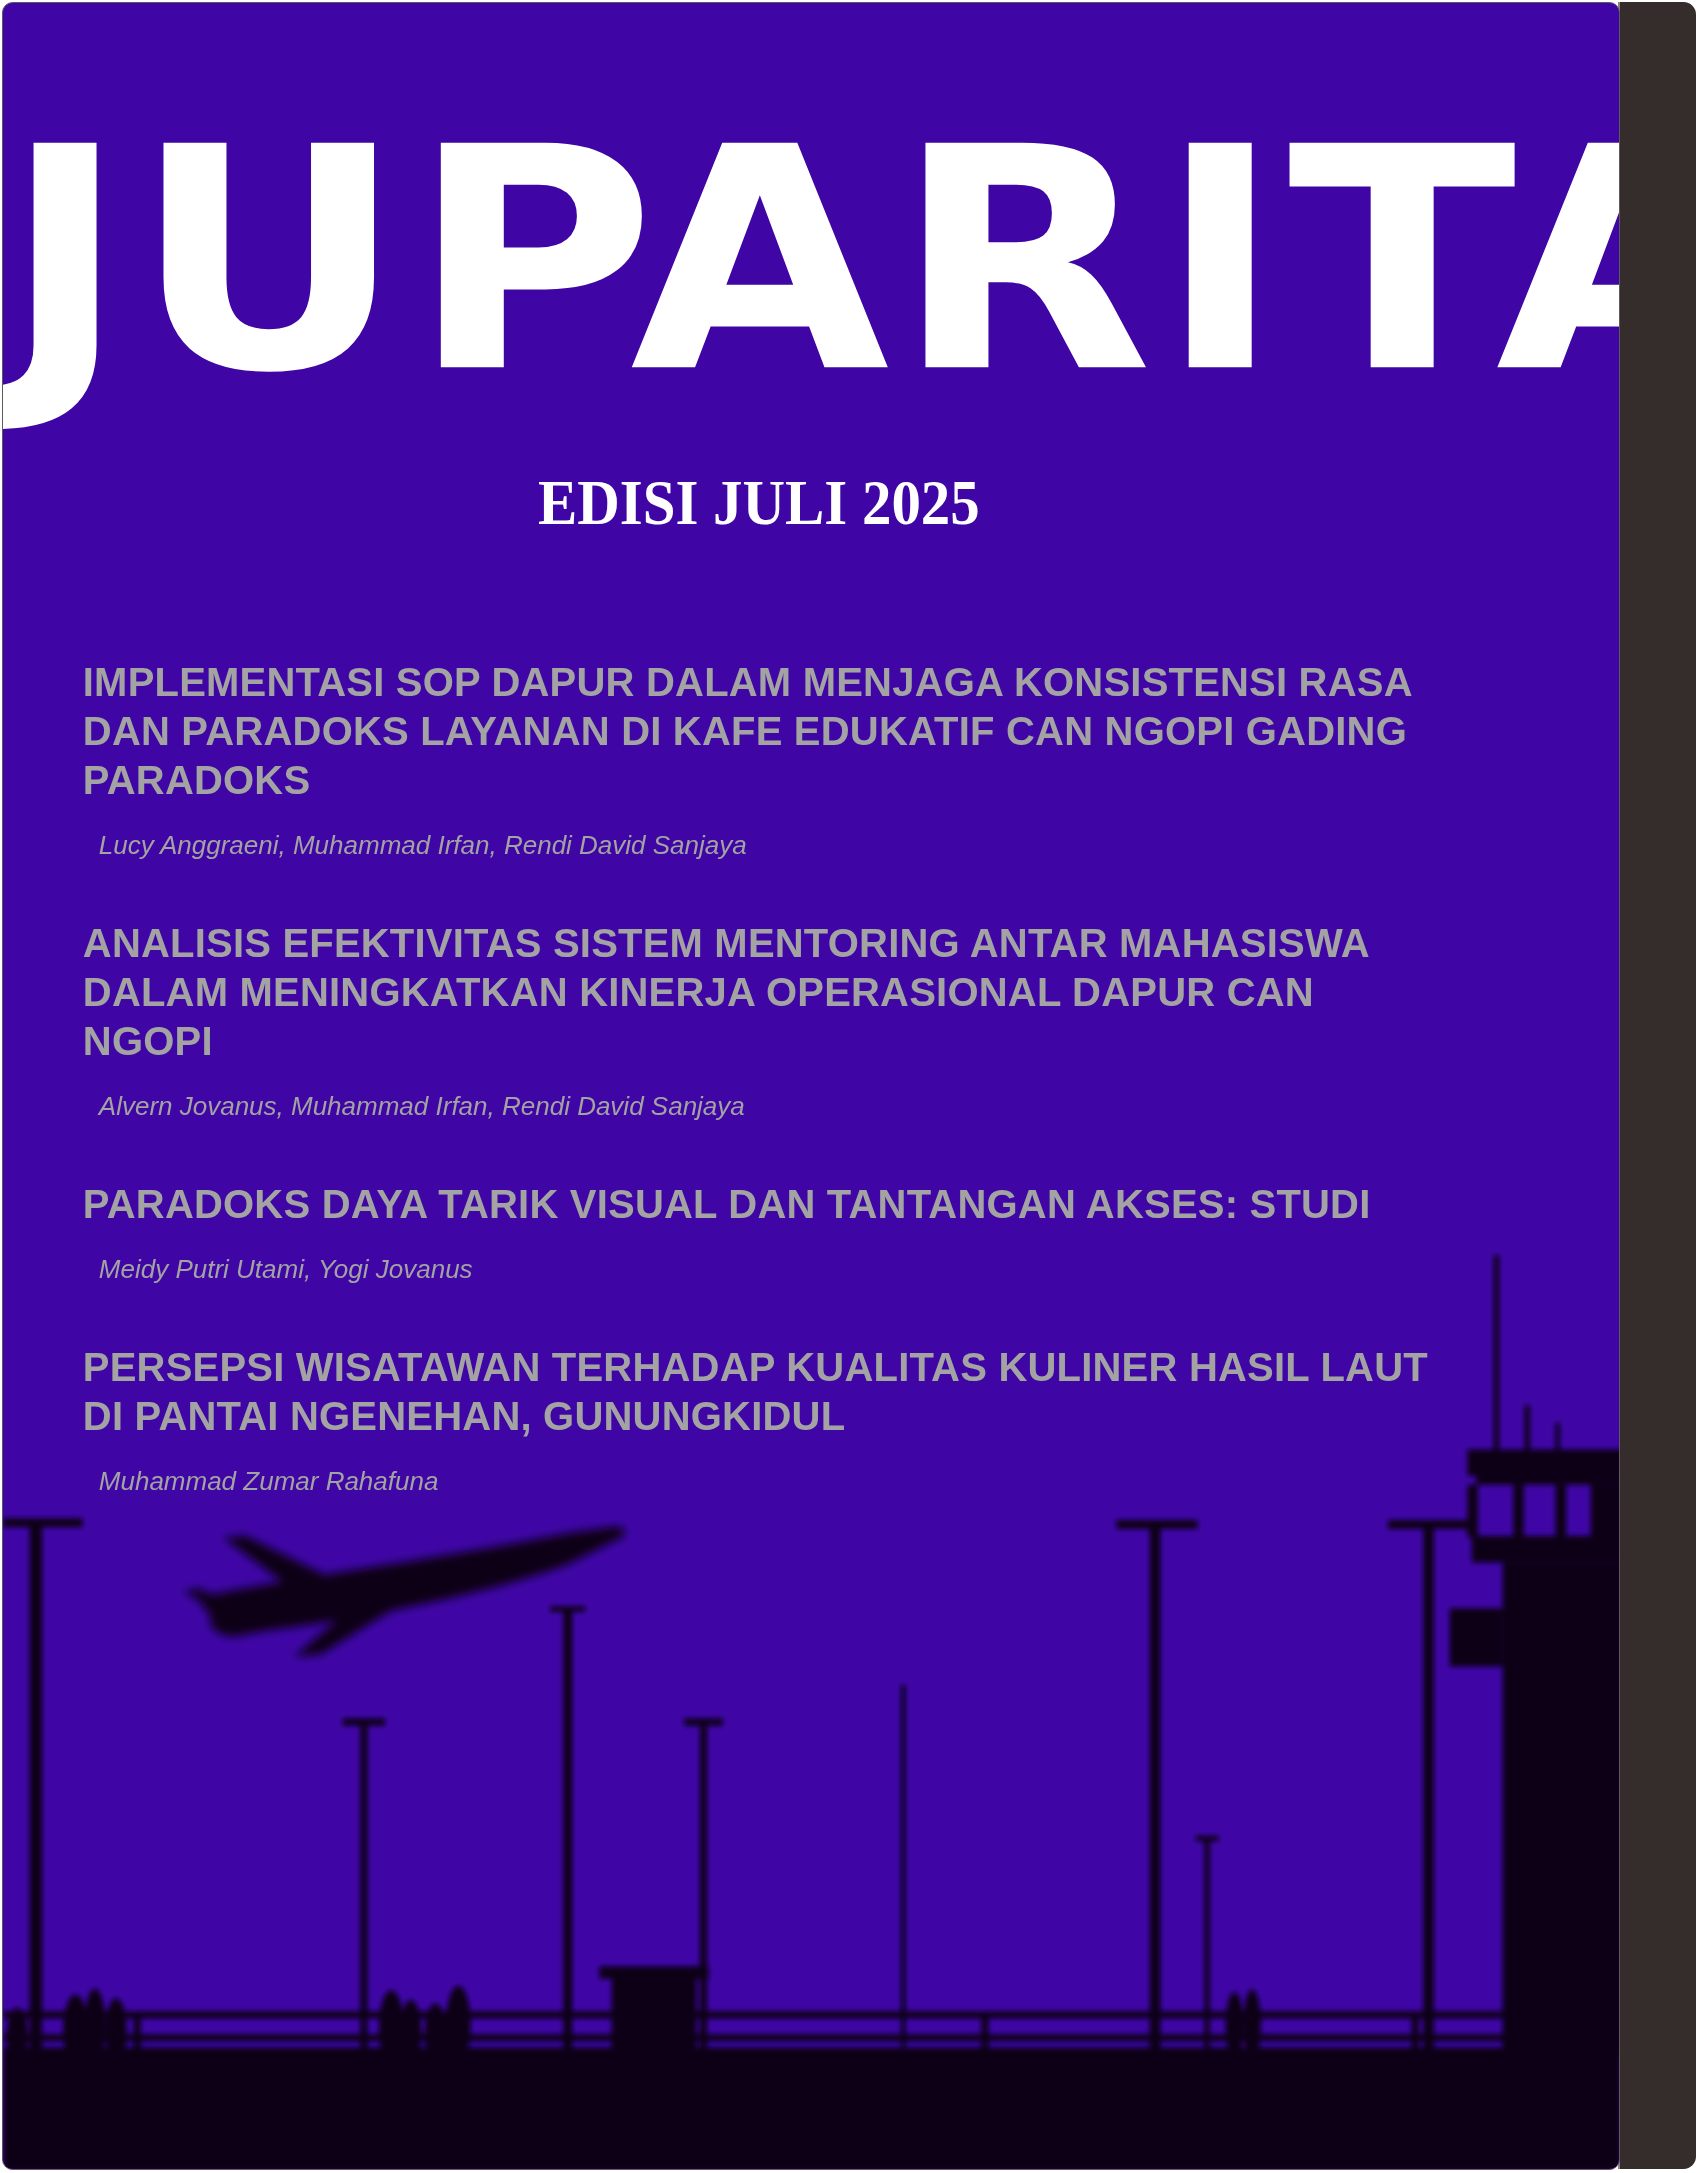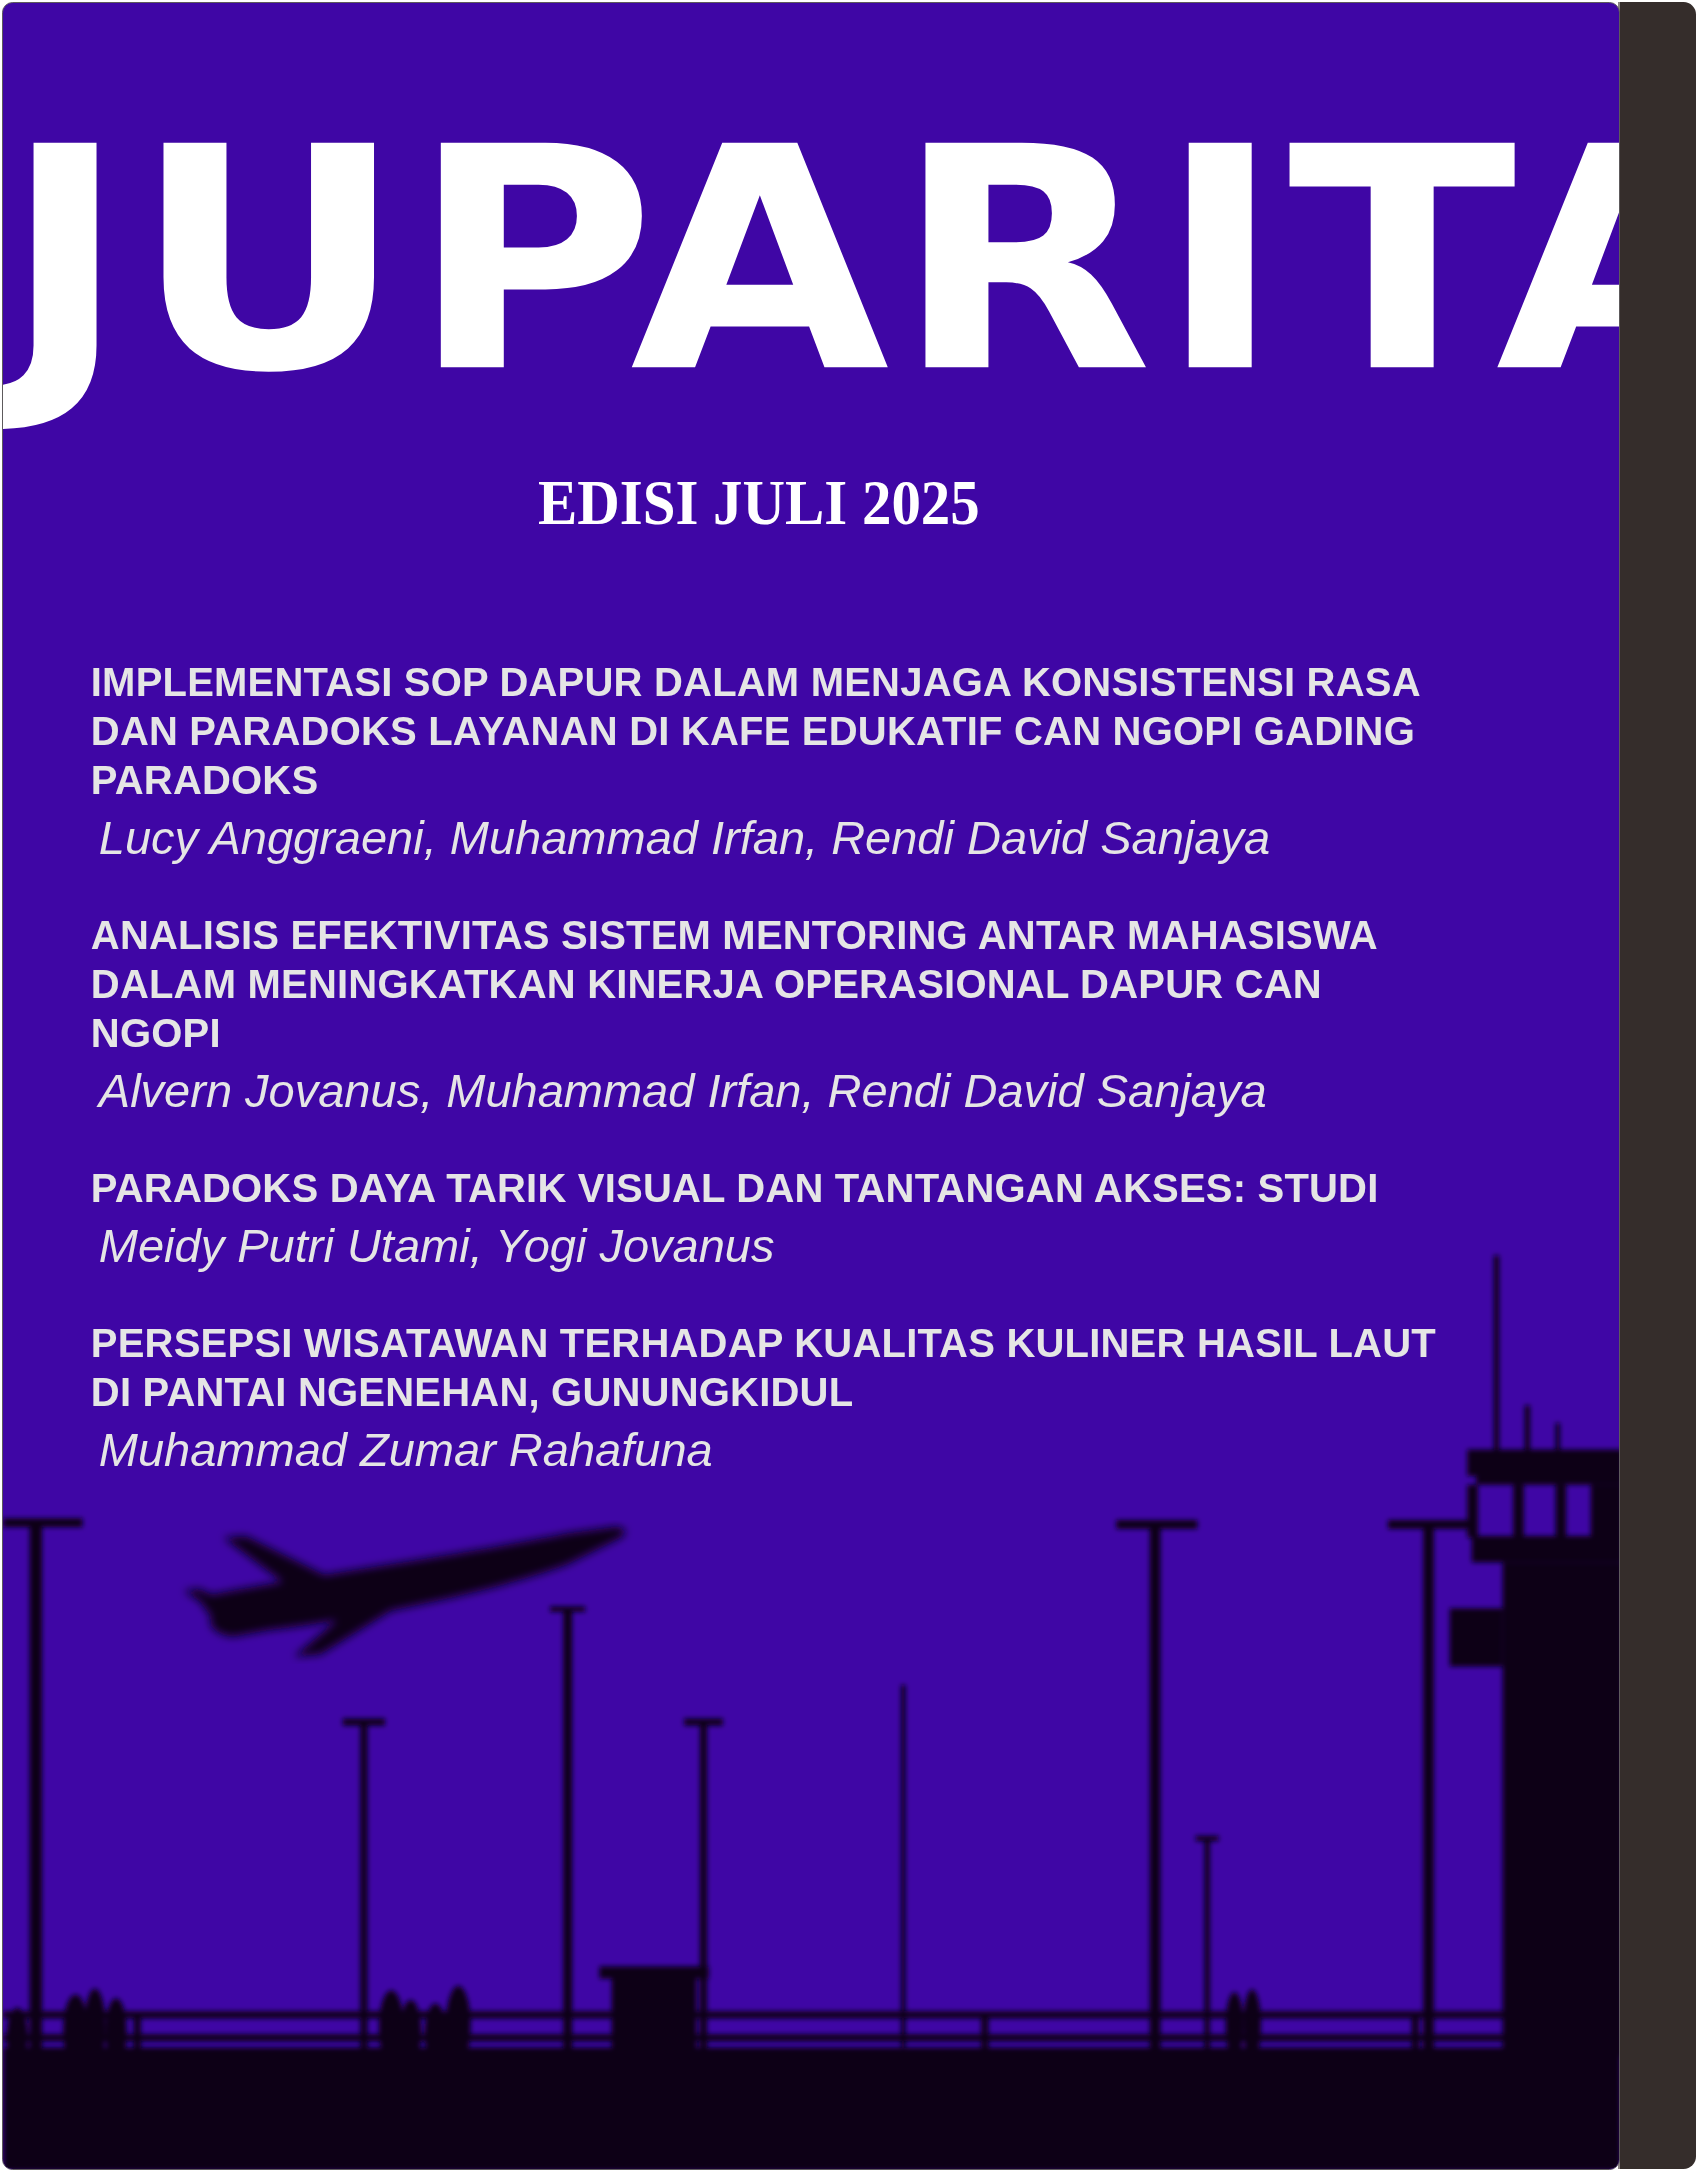--- a/index.html
+++ b/index.html
@@ -72,42 +72,42 @@
     font-family: "Liberation Serif", serif;
     font-weight: bold;
     font-size: 64px;
     line-height: 71px;
     white-space: nowrap;
     transform: scaleX(0.92);
     transform-origin: left top;
   }
   .articles {
     position: absolute;
-    left: 88px;
+    left: 80px;
     top: 655px;
     width: 1500px;
-    color: #e5e5e5;
+    color: #a3a3a3;
   }
   .article {
     margin: 0 0 49px 0;
   }
   .article-title {
     font-family: "Liberation Sans", sans-serif;
     font-weight: bold;
     font-size: 40px;
     line-height: 49px;
     margin: 0;
     letter-spacing: 0.2px;
   }
   .article-authors {
     font-family: "Liberation Sans", sans-serif;
     font-style: italic;
-    font-size: 47px;
+    font-size: 26px;
     line-height: 49px;
-    margin: 8px;
+    margin: 16px;
   }
 </style>
 </head>
 <body>
 
 <div class="spine"></div>
 
 <div class="cover">
 
   <svg class="scene" viewBox="0 0 1834 2458" width="1618" height="2168" xmlns="http://www.w3.org/2000/svg">

